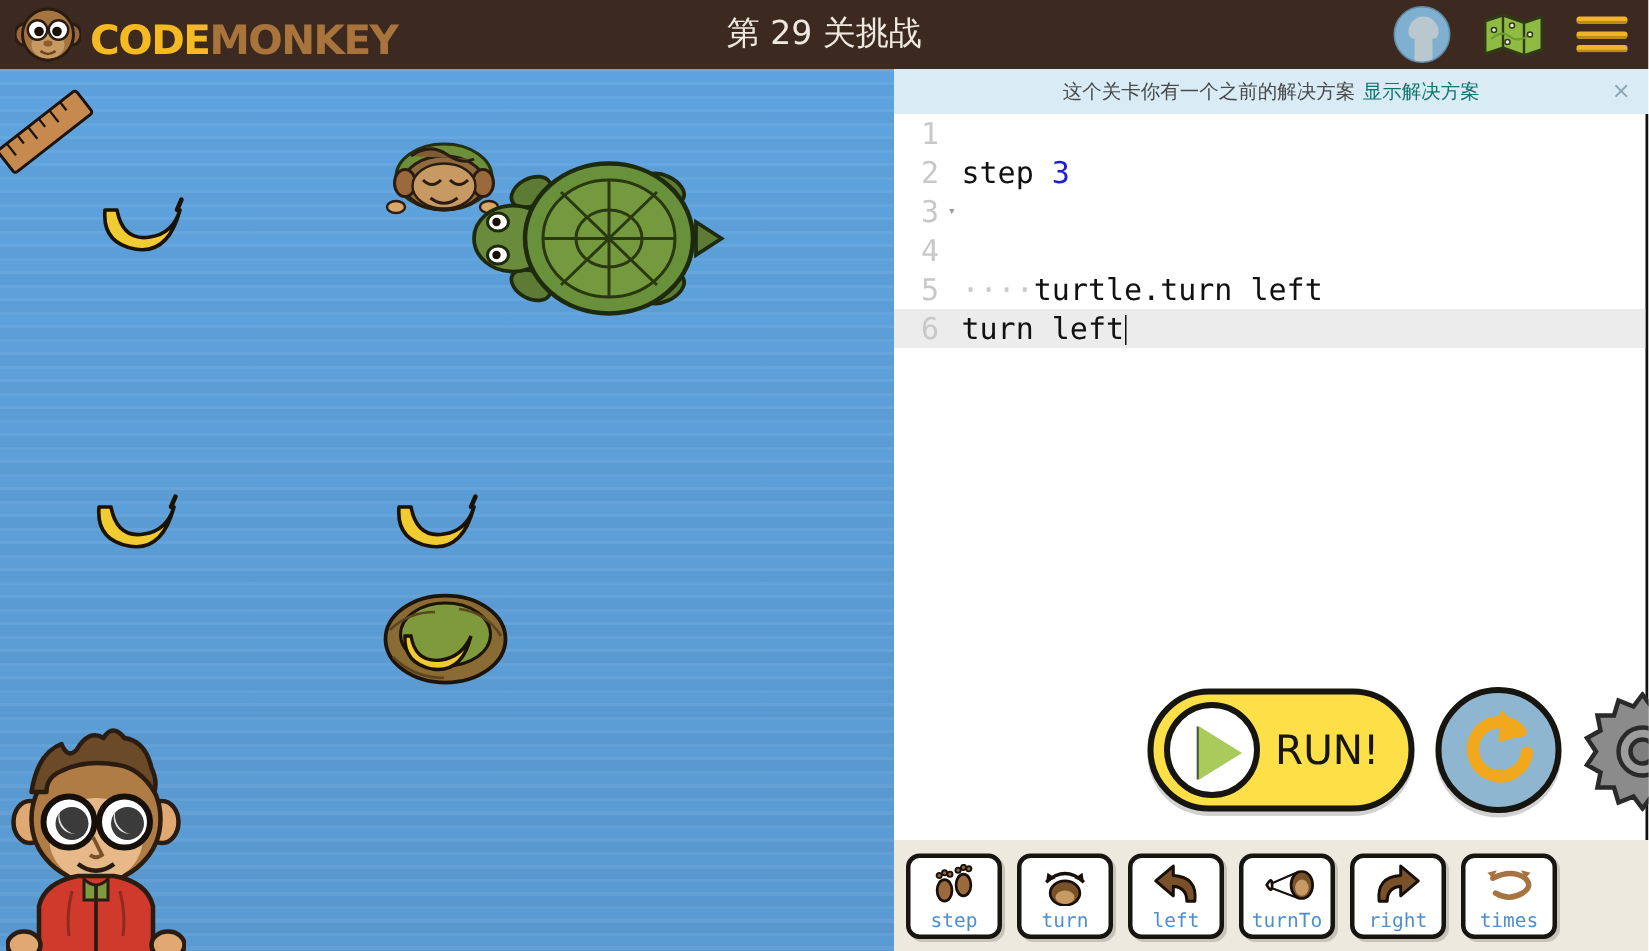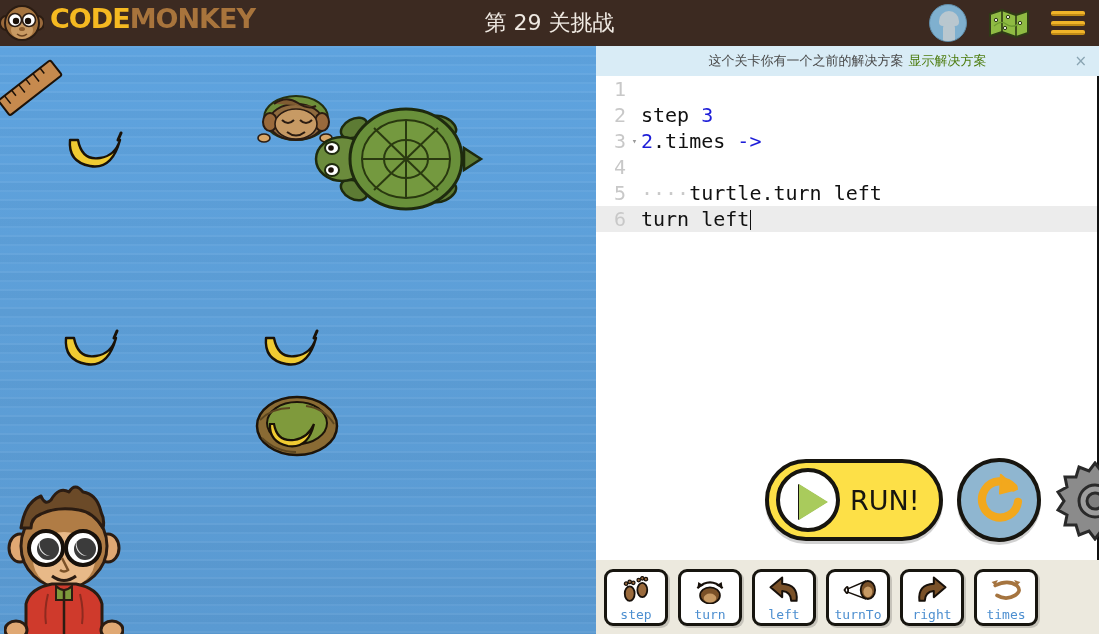--- a/index.html
+++ b/index.html
@@ -9,21 +9,21 @@
     font-family: "Liberation Sans", sans-serif;
     background: #ffffff;
   }
   #app { position: relative; width: 1099px; height: 634px; overflow: hidden; }
 
   
   .header {
     position: absolute; left: 0; top: 0; width: 1099px; height: 46px;
     background: #3c2a21; display: flex; align-items: center;
   }
-  .logo-wrap { display: flex; align-items: flex-start; }
+  .logo-wrap { display: flex; align-items: flex-end; padding-left: 10px; }
   .logo-monkey { width: 44px; height: 40px; position: relative; flex: none; }
   .logo-text {
     margin-left: 6px;
     font-family: "DejaVu Sans", sans-serif;
     font-weight: bold; font-size: 27px; letter-spacing: -1px;
     white-space: nowrap;
   }
   .logo-code { color: #f5b921; }
   .logo-monkeyword { color: #a8743c; }
 
@@ -78,21 +78,21 @@
 
   
   .notice {
     position: absolute; left: 596px; top: 46px;
     width: 503px; height: 30px;
     background: #d9ecf6;
     display: flex; align-items: center; justify-content: center;
     font-size: 13px; color: #4a4a4a;
     font-family: "DejaVu Sans", sans-serif;
   }
-  .notice-link { color: #4d7c0f; margin-left: 5px; cursor: pointer; }
+  .notice-link { color: #0f766e; margin-left: 5px; cursor: pointer; }
   .notice-close {
     position: absolute; right: 12px; top: 50%; transform: translateY(-50%);
     color: #8aa5b3; font-size: 15px; cursor: pointer; line-height: 1;
   }
 
   
   .editor {
     position: absolute; left: 596px; top: 76px;
     width: 503px; height: 484px;
     background: #ffffff;
@@ -362,21 +362,20 @@
         <span class="fold"></span>
       </div>
       <div class="code-line">
         <span class="gutter">2</span>
         <span class="fold"></span>
         <span class="code-text"><span class="">step </span><span class="tok-num">3</span></span>
       </div>
       <div class="code-line">
         <span class="gutter">3</span>
         <span class="fold">▾</span>
-        <span class="code-text"><span class="tok-num">2</span><span class="">.times </span><span class="tok-op">-&gt;</span></span>
       </div>
       <div class="code-line">
         <span class="gutter">4</span>
         <span class="fold"></span>
       </div>
       <div class="code-line">
         <span class="gutter">5</span>
         <span class="fold"></span>
         <span class="code-text"><span class="indent-dots">····</span><span class="">turtle.turn left</span></span>
       </div>

